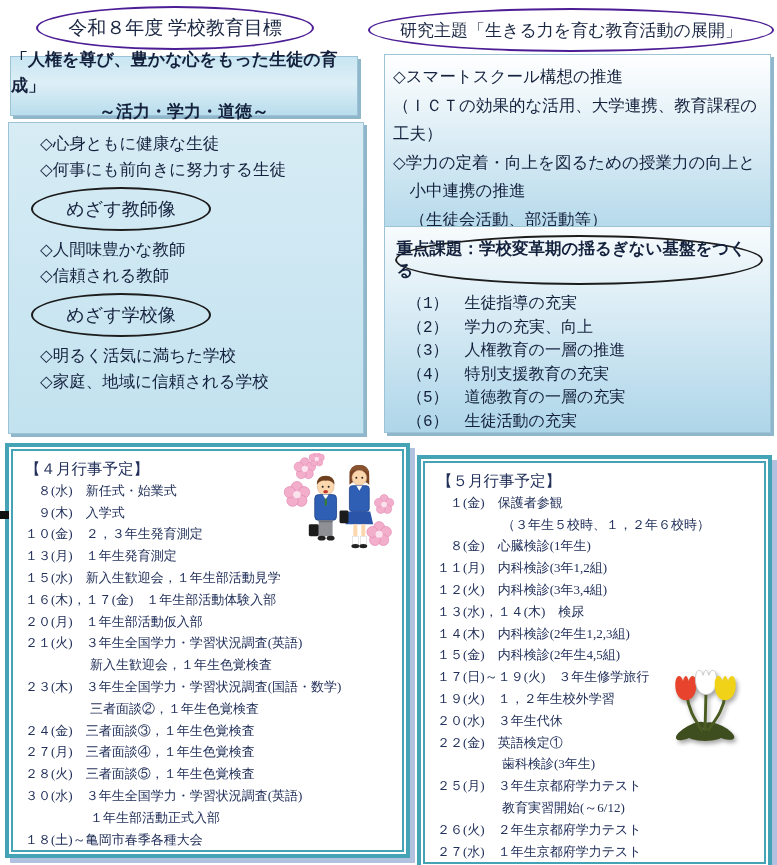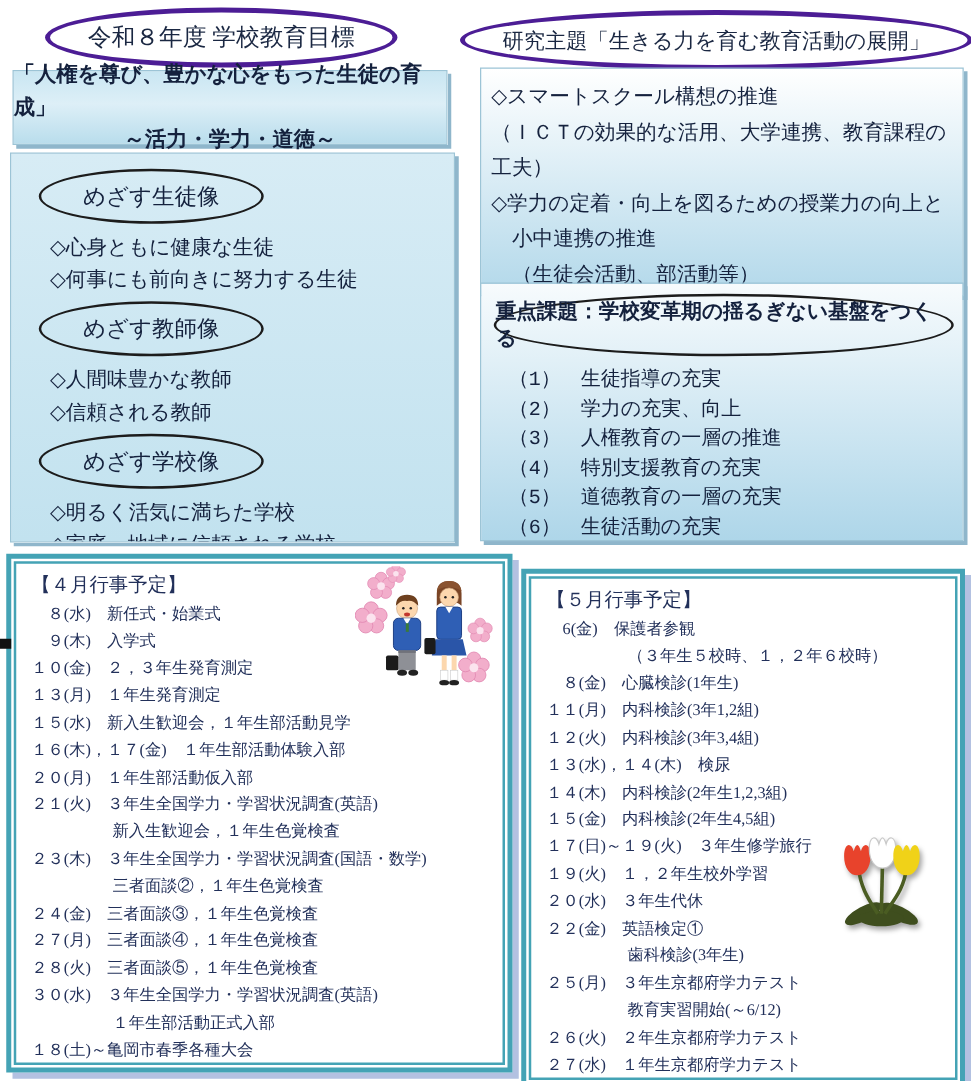--- a/index.html
+++ b/index.html
@@ -2,21 +2,21 @@
 <html><head>
 <meta charset="utf-8">
 <style>
   html,body { margin:0; padding:0; background:#ffffff; }
   body { font-family: "Liberation Serif", "DejaVu Serif", serif; color:#22305a; }
   .page { position:relative; width:777px; height:865px; background:#ffffff; overflow:hidden; }
 
   
   .oval {
     position:absolute; display:flex; align-items:center; justify-content:center;
-    border:4px solid #4c1d95; border-radius:50%; background:#ffffff;
+    border:2px solid #4c1d95; border-radius:50%; background:#ffffff;
     text-align:left; color:#1a2742;
   }
   .oval-left-title  { left:36px; top:6px;  width:274px; height:40px; font-size:19px; }
   .oval-right-title { left:368px; top:8px; width:402px; height:40px; font-size:17px; }
 
   
   .blue-box {
     position:absolute; box-sizing:border-box;
     border:1px solid #9cc4d6;
     box-shadow:3px 3px 0 #8fb6cb;
@@ -98,21 +98,20 @@
 
   <div class="r-line">◇スマートスクール構想の推進</div>
       <div class="r-line">（ＩＣＴの効果的な活用、大学連携、教育課程の工夫）</div>
       <div class="r-line">◇学力の定着・向上を図るための授業力の向上と</div>
       <div class="r-line">　小中連携の推進</div>
       <div class="r-line">　（生徒会活動、部活動等）</div>
     </div>
 
   <div class="blue-box vision-box">
     <div>
-      <div class="vision-heading">めざす生徒像</div>
       <div>
 
       <div class="vision-item">◇心身ともに健康な生徒</div>
           <div class="vision-item">◇何事にも前向きに努力する生徒</div>
         </div>
     </div>
     <div>
       <div class="vision-heading">めざす教師像</div>
       <div>
 
@@ -222,21 +221,21 @@
         </g>
       </svg>
     </div>
   </div>
 
   <div class="sched-outer sched-may">
     <div class="sched-inner">
       <div class="sched-title">【５月行事予定】</div>
       <div>
 
-      <div class="s-line">　6(金)　保護者参観</div>
+      <div class="s-line">　１(金)　保護者参観</div>
           <div class="s-line">　　　　　（３年生５校時、１，２年６校時）</div>
           <div class="s-line">　８(金)　心臓検診(1年生)</div>
           <div class="s-line">１１(月)　内科検診(3年1,2組)</div>
           <div class="s-line">１２(火)　内科検診(3年3,4組)</div>
           <div class="s-line">１３(水)，１４(木)　検尿</div>
           <div class="s-line">１４(木)　内科検診(2年生1,2,3組)</div>
           <div class="s-line">１５(金)　内科検診(2年生4,5組)</div>
           <div class="s-line">１７(日)～１９(火)　３年生修学旅行</div>
           <div class="s-line">１９(火)　１，２年生校外学習</div>
           <div class="s-line">２０(水)　３年生代休</div>

